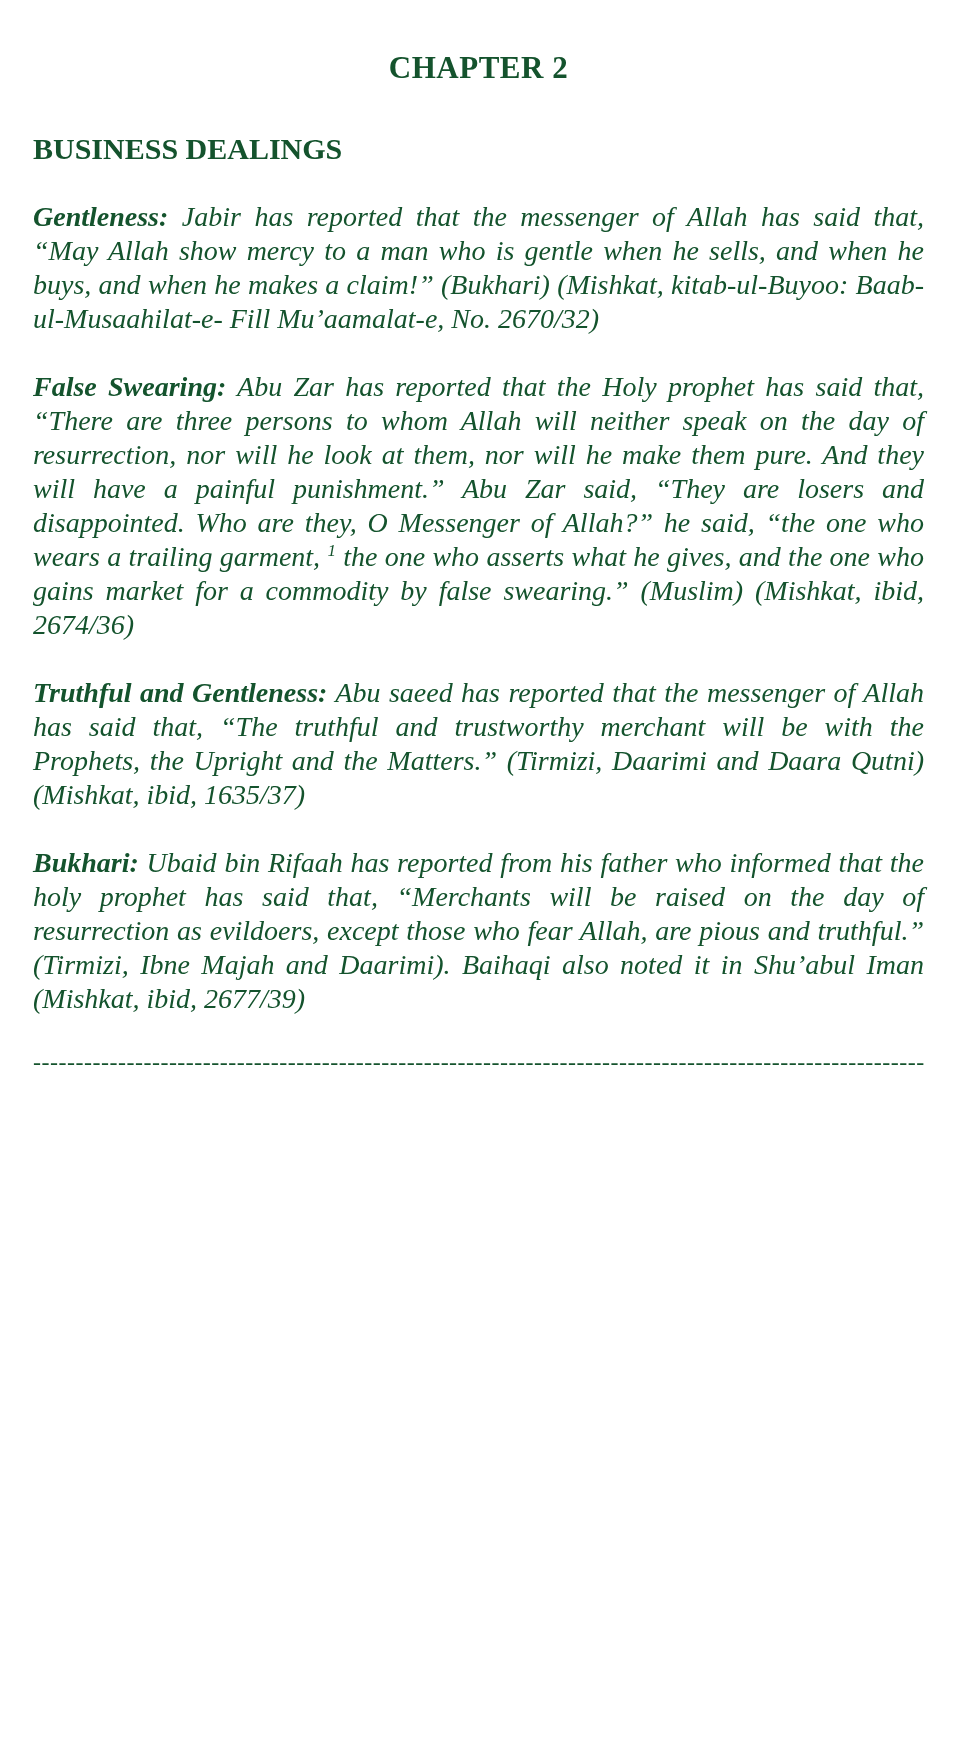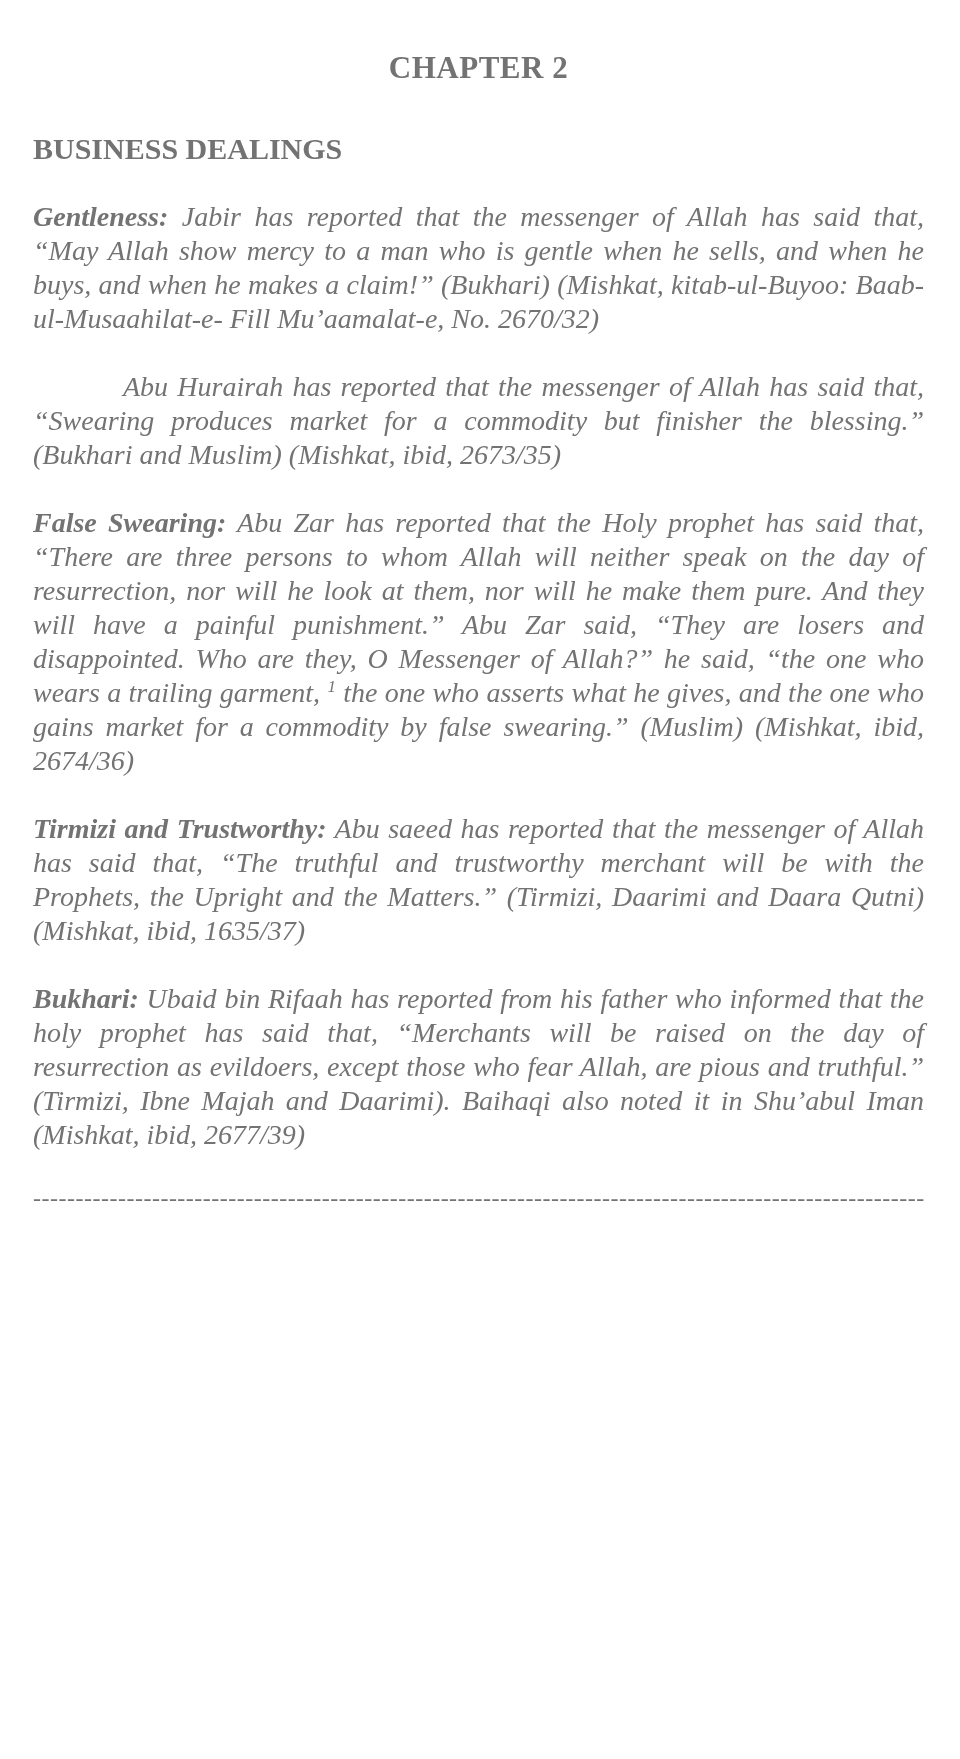--- a/index.html
+++ b/index.html
@@ -6,21 +6,21 @@
     margin: 0;
     padding: 0;
     background: #ffffff;
   }
   .page {
     position: relative;
     width: 960px;
     min-height: 1759px;
     margin: 0 auto;
     background: #ffffff;
-    color: #737373;
+    color: #14532d;
     font-family: "Liberation Serif", serif;
     box-sizing: border-box;
     padding: 50px 36px 60px 33px;
   }
   .chapter-title {
     text-align: center;
     font-size: 31px;
     font-weight: bold;
     margin: 0 0 46px 0;
     letter-spacing: 0.5px;
@@ -76,30 +76,27 @@
 
   <h2 class="section-heading">BUSINESS DEALINGS</h2>
 
   <div class="body-text">
 
     <p>
       <strong class="lead">Gentleness:</strong><span> Jabir has reported that the messenger of Allah has said that, “May Allah show mercy to a man who is gentle when he sells, and when he buys, and when he makes a claim!” (Bukhari) (Mishkat, kitab-ul-Buyoo: Baab-ul-Musaahilat-e- Fill Mu’aamalat-e, No. 2670/32)</span>
     </p>
 
 
-    <p class="indented">
-      <span>Abu Hurairah has reported that the messenger of Allah has said that, “Swearing produces market for a commodity but finisher the blessing.” (Bukhari and Muslim) (Mishkat, ibid, 2673/35)</span>
-    </p>
 
     <p>
       <strong class="lead">False Swearing:</strong><span> Abu Zar has reported that the Holy prophet has said that, “There are three persons to whom Allah will neither speak on the day of resurrection, nor will he look at them, nor will he make them pure. And they will have a painful punishment.” Abu Zar said, “They are losers and disappointed. Who are they, O Messenger of Allah?” he said, “the one who wears a trailing garment, </span><sup class="footnote-ref">1</sup><span> the one who asserts what he gives, and the one who gains market for a commodity by false swearing.” (Muslim) (Mishkat, ibid, 2674/36)</span>
     </p>
 
     <p>
-      <strong class="lead">Tirmizi and Trustworthy:</strong><span> Abu saeed has reported that the messenger of Allah has said that, “The truthful and trustworthy merchant will be with the Prophets, the Upright and the Matters.” (Tirmizi, Daarimi and Daara Qutni) (Mishkat, ibid, 1635/37)</span>
+      <strong class="lead">Truthful and Gentleness:</strong><span> Abu saeed has reported that the messenger of Allah has said that, “The truthful and trustworthy merchant will be with the Prophets, the Upright and the Matters.” (Tirmizi, Daarimi and Daara Qutni) (Mishkat, ibid, 1635/37)</span>
     </p>
 
     <p>
       <strong class="lead">Bukhari:</strong><span> Ubaid bin Rifaah has reported from his father who informed that the holy prophet has said that, “Merchants will be raised on the day of resurrection as evildoers, except those who fear Allah, are pious and truthful.” (Tirmizi, Ibne Majah and Daarimi). Baihaqi also noted it in Shu’abul Iman (Mishkat, ibid, 2677/39)</span>
     </p>
 
   </div>
 
   <div class="footnote-separator">----------------------------------------------------------------------------------------------------------------</div>
 

